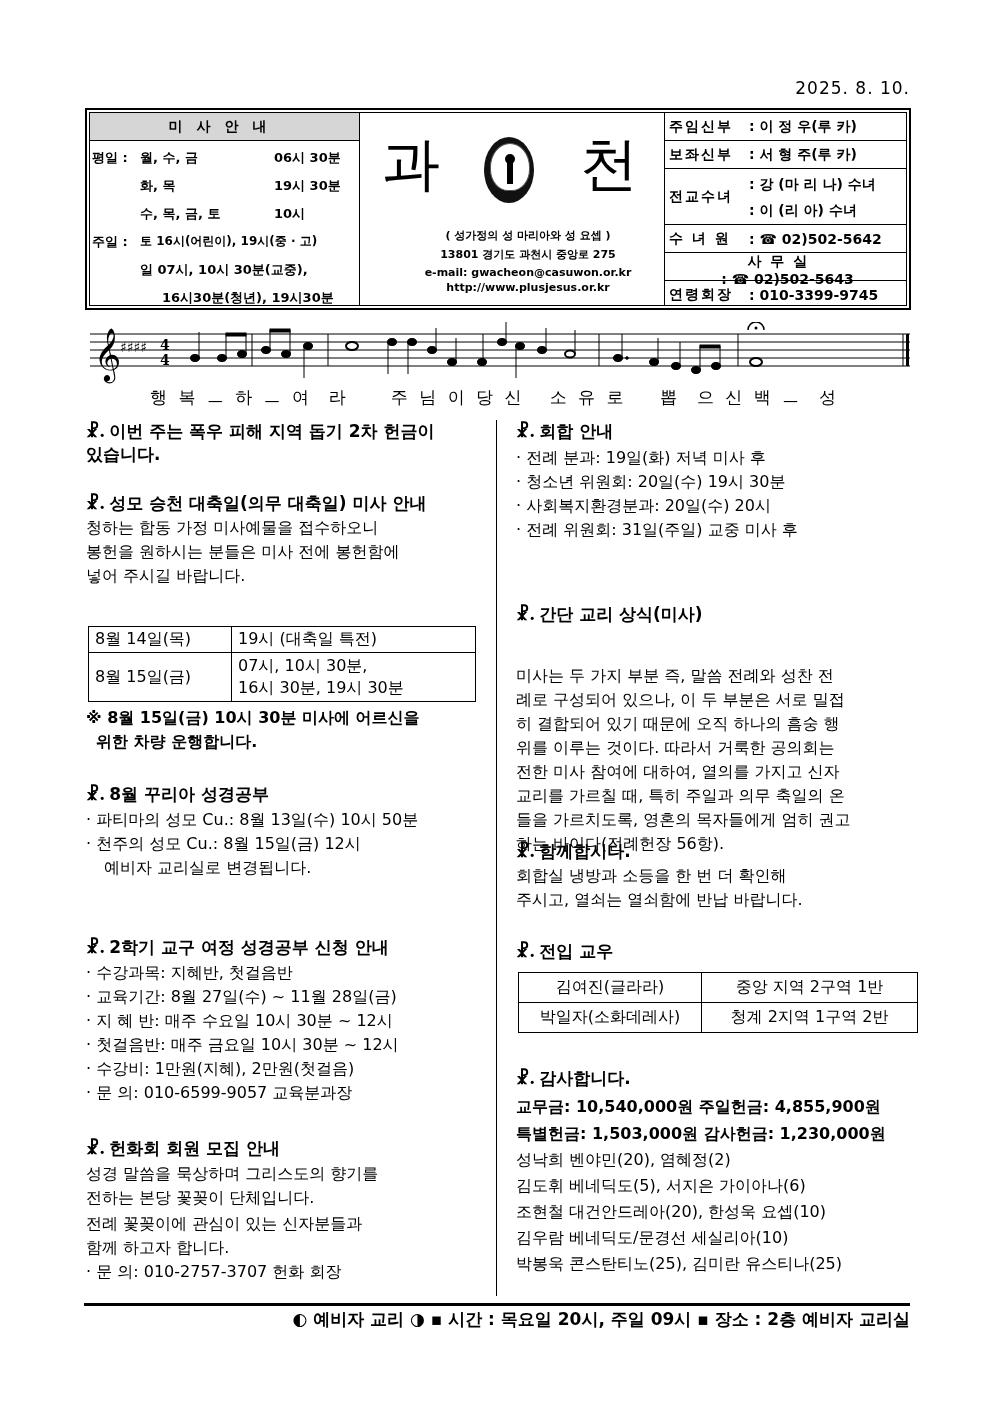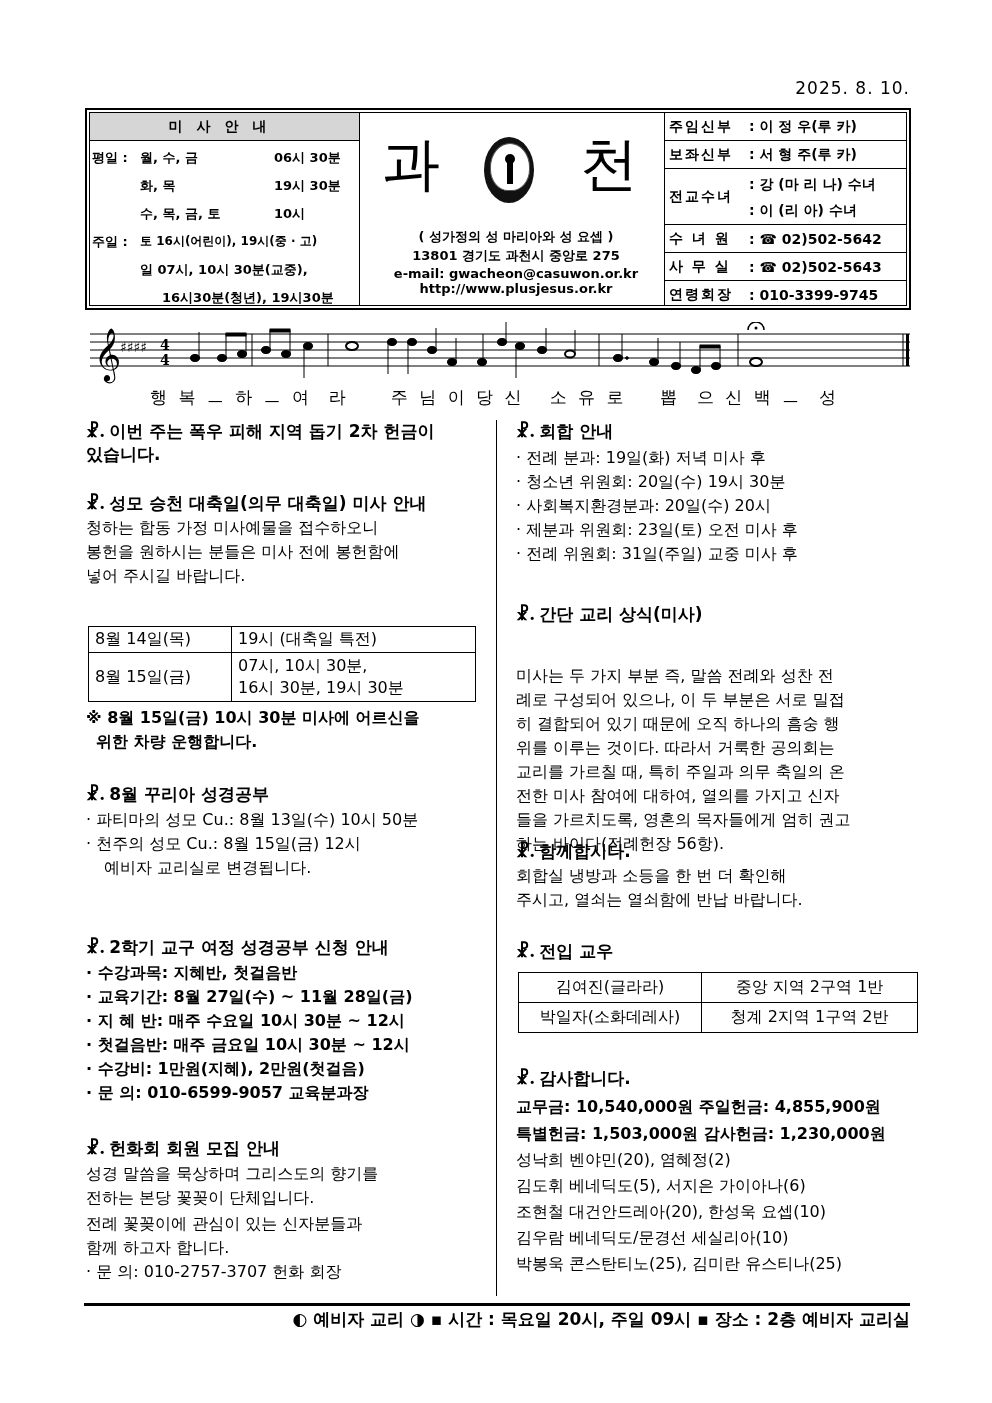--- a/index.html
+++ b/index.html
@@ -12,21 +12,21 @@
   .hdr-inner { position:absolute; left:2px; top:2px; right:2px; bottom:2px; border:1px solid #000; }
   .mass { position:absolute; left:0; top:0; width:270px; height:100%; border-right:1px solid #000; box-sizing:border-box; }
   .mass-title { height:27px; background:#d6d6d6; border-bottom:1px solid #000; text-align:center; font-weight:bold; font-size:14px; line-height:27px; letter-spacing:14px; }
   .mass-row { position:absolute; font-size:13px; font-weight:bold; white-space:nowrap; }
   .center { position:absolute; left:270px; top:0; width:305px; height:100%; border-right:1px solid #000; box-sizing:border-box; }
   .big { position:absolute; top:22px; font-size:58px; font-family:"DejaVu Serif", serif; line-height:1; }
   .emblem { position:absolute; left:124px; top:24px; width:50px; height:66px; border-radius:50%; background:#111; }
   .emblem-in { position:absolute; left:6px; top:6px; width:38px; height:46px; border-radius:50% 50% 45% 45%; background:#fff; border:1px solid #555; }
   .emblem-fig { position:absolute; left:16px; top:18px; width:6px; height:22px; background:#000; }
   .emblem-head { position:absolute; left:14px; top:10px; width:10px; height:10px; border-radius:50%; background:#000; }
-  .ctr-line { position:absolute; left:4px; width:100%; text-align:center; font-size:13px; font-weight:bold; white-space:nowrap; }
+  .ctr-line { position:absolute; left:16px; width:100%; text-align:center; font-size:11px; font-weight:bold; white-space:nowrap; }
   .staff-info { position:absolute; left:575px; top:0; right:0; height:100%; }
   .si-row { border-bottom:1px solid #000; font-size:14px; font-weight:bold; display:flex; align-items:center; padding-left:4px; white-space:nowrap; box-sizing:border-box; }
   .si-row:last-child { border-bottom:none; }
   .si-lbl { width:80px; letter-spacing:2px; }
   .si-val { flex:1; }
 
   
   .music { left:90px; top:322px; width:820px; height:90px; }
   .lyrics { left:150px; top:386px; width:760px; font-size:17px; white-space:pre; letter-spacing:3px; }
 
@@ -91,21 +91,21 @@
         <span class="si-lbl">전교수녀</span>
         <span class="si-val" style="line-height:26px;">
           <span style="display:block;">: 강 (마 리 나) 수녀</span>
           <span style="display:block;">: 이 (리     아) 수녀</span>
         </span>
       </div>
       <div class="si-row" style="height:28px;">
         <span class="si-lbl">수  녀  원</span>
         <span class="si-val">: ☎ 02)502-5642</span>
       </div>
-      <div class="si-row" style="height:28px;">
+      <div class="si-row" style="height:28px;flex-direction:column;">
         <span class="si-lbl">사  무  실</span>
         <span class="si-val">: ☎ 02)502-5643</span>
       </div>
       <div class="si-row" style="height:28px;">
         <span class="si-lbl">연령회장</span>
         <span class="si-val">: 010-3399-9745</span>
       </div>
     </div>
   </div>
 </div>
@@ -221,21 +221,21 @@
 </div>
 <div class="abs" style="left:86px;top:808px;">
   <div class="txt">· 파티마의 성모 Cu.: 8월 13일(수) 10시 50분</div>
   <div class="txt">· 천주의 성모 Cu.: 8월 15일(금) 12시</div>
   <div class="txt" style="padding-left:18px;">   예비자 교리실로 변경됩니다.</div>
 </div>
 
 <div class="abs sec-h" style="left:86px;top:936px;">
   <span class="xp">☧.</span><span>2학기 교구 여정 성경공부 신청 안내</span>
 </div>
-<div class="abs" style="left:86px;top:961px;font-weight:bold;">
+<div class="abs" style="left:86px;top:961px;">
   <div class="txt">· 수강과목: 지혜반, 첫걸음반</div>
   <div class="txt">· 교육기간: 8월 27일(수) ~ 11월 28일(금)</div>
   <div class="txt">· 지 혜 반: 매주 수요일 10시 30분 ~ 12시</div>
   <div class="txt">· 첫걸음반: 매주 금요일 10시 30분 ~ 12시</div>
   <div class="txt">· 수강비: 1만원(지혜), 2만원(첫걸음)</div>
   <div class="txt">· 문   의: 010-6599-9057 교육분과장</div>
 </div>
 
 <div class="abs sec-h" style="left:86px;top:1137px;">
   <span class="xp">☧.</span><span>헌화회 회원 모집 안내</span>
@@ -248,34 +248,33 @@
   <div class="txt">· 문 의: 010-2757-3707 헌화 회장</div>
 </div>
 
 <div class="abs sec-h" style="left:516px;top:420px;">
   <span class="xp">☧.</span><span>회합 안내</span>
 </div>
 <div class="abs" style="left:516px;top:446px;">
   <div class="txt">· 전례 분과: 19일(화) 저녁 미사 후</div>
   <div class="txt">· 청소년 위원회: 20일(수) 19시 30분</div>
   <div class="txt">· 사회복지환경분과: 20일(수) 20시</div>
-  <div class="txt">· 제분과 위원회: 23일(토) 오전 미사 후</div>
   <div class="txt">· 전례 위원회: 31일(주일) 교중 미사 후</div>
 </div>
 
 <div class="abs sec-h" style="left:516px;top:603px;">
   <span class="xp">☧.</span><span>간단 교리 상식(미사)</span>
 </div>
 <div class="abs" style="left:516px;top:664px;">
   <div class="txt">미사는 두 가지 부분 즉, 말씀 전례와 성찬 전</div>
   <div class="txt">례로 구성되어 있으나, 이 두 부분은 서로 밀접</div>
   <div class="txt">히 결합되어 있기 때문에 오직 하나의 흠숭 행</div>
   <div class="txt">위를 이루는 것이다. 따라서 거룩한 공의회는</div>
+  <div class="txt">전한 미사 참여에 대하여, 열의를 가지고 신자</div>
   <div class="txt">교리를 가르칠 때, 특히 주일과 의무 축일의 온</div>
-  <div class="txt">전한 미사 참여에 대하여, 열의를 가지고 신자</div>
   <div class="txt">들을 가르치도록, 영혼의 목자들에게 엄히 권고</div>
   <div class="txt">하는 바이다(전례헌장 56항).</div>
 </div>
 
 <div class="abs sec-h" style="left:516px;top:840px;">
   <span class="xp">☧.</span><span>함께합시다.</span>
 </div>
 <div class="abs" style="left:516px;top:864px;">
   <div class="txt">회합실 냉방과 소등을 한 번 더 확인해</div>
   <div class="txt">주시고, 열쇠는 열쇠함에 반납 바랍니다.</div>

